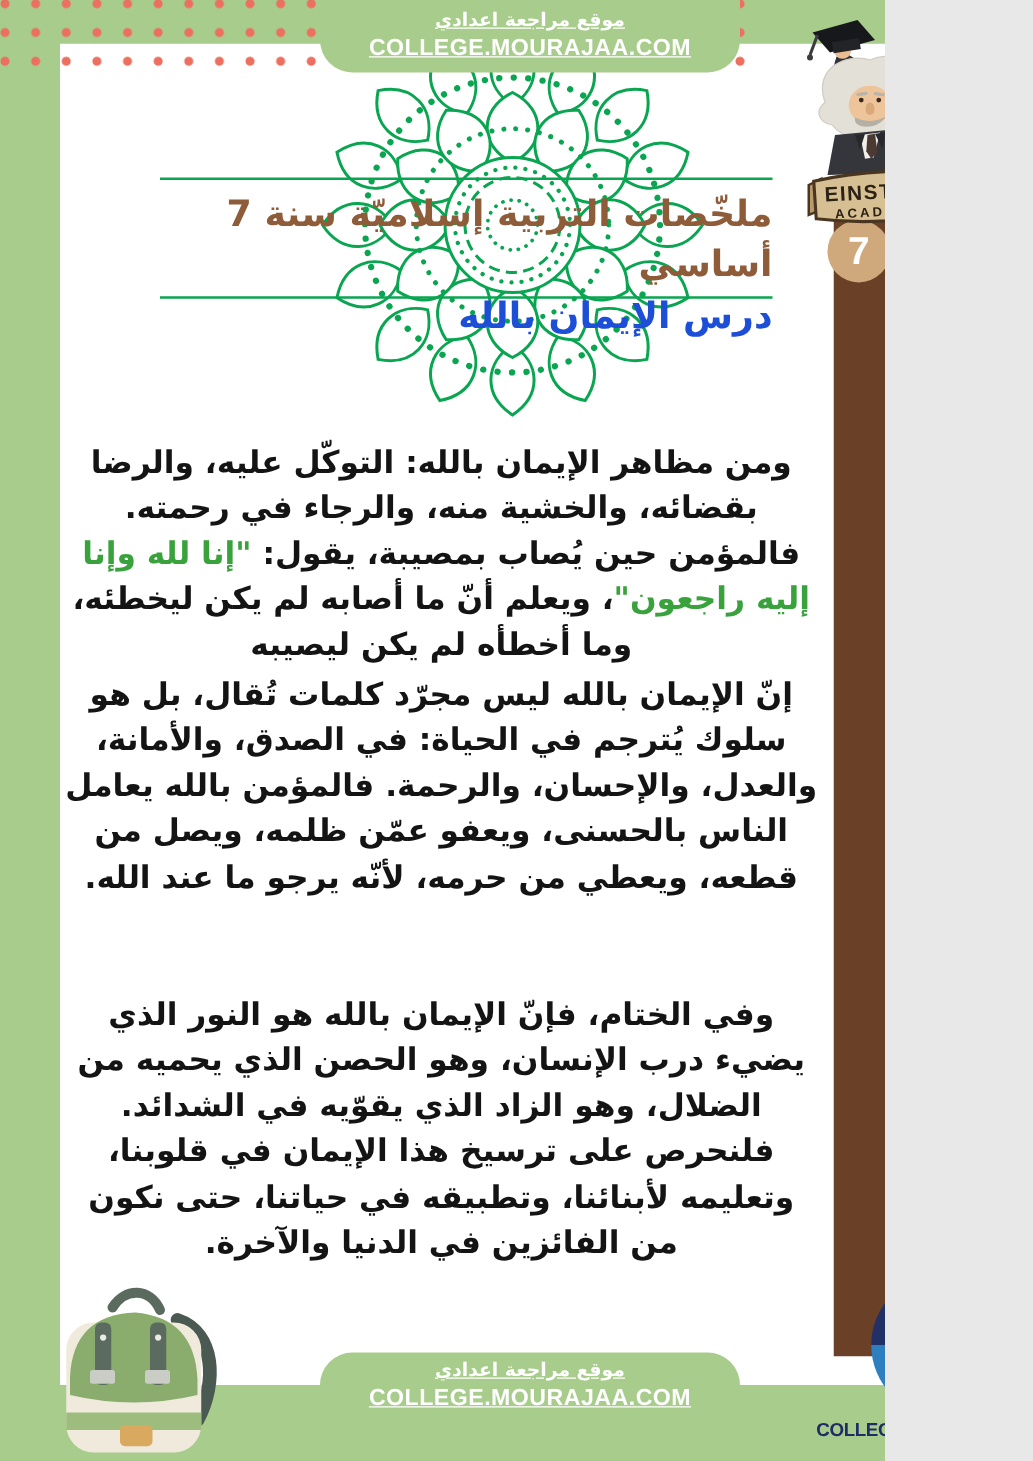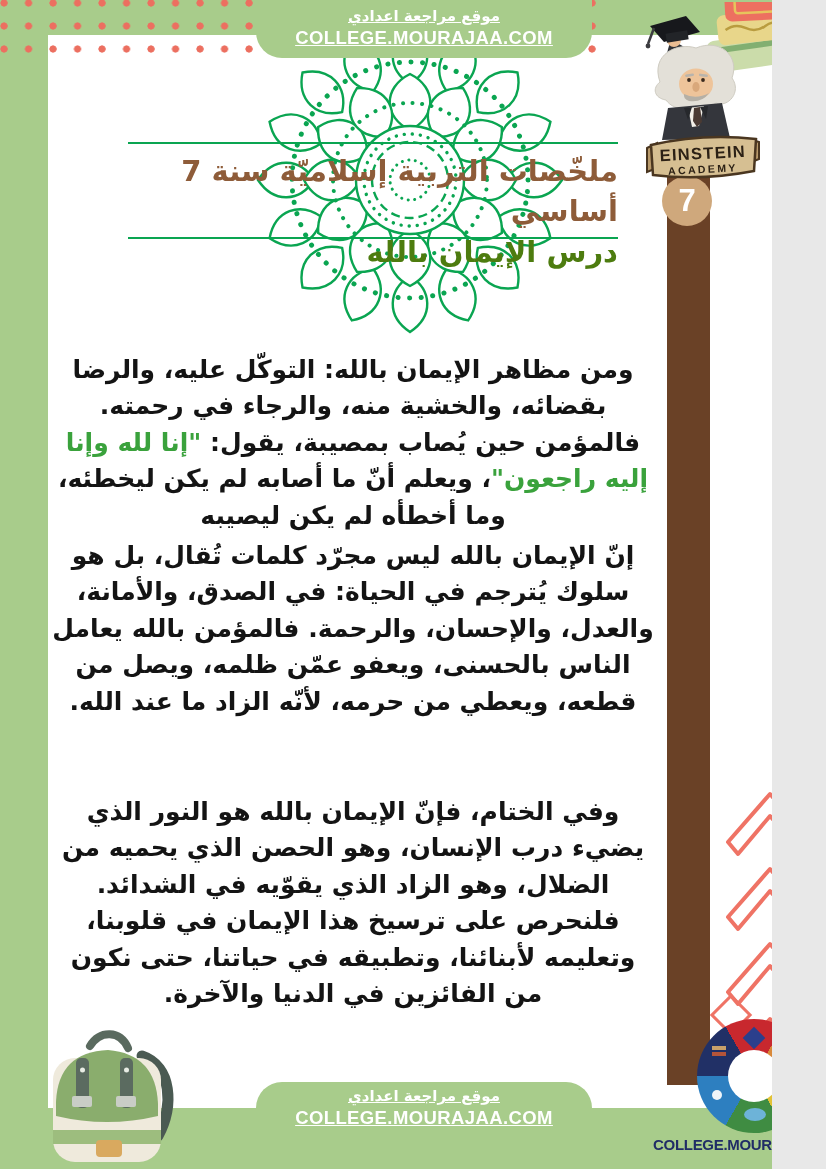--- a/index.html
+++ b/index.html
@@ -1,16 +1,16 @@
 <!DOCTYPE html>
 <html lang="ar"><head>
 <meta charset="utf-8">
 <style>
   html,body{margin:0;padding:0;background:#e8e8e8;}
-  .page{position:relative;width:772px;height:1169px;background:#ffffff;overflow:hidden;
+  .page{position:relative;width:708px;height:1169px;background:#ffffff;overflow:hidden;
         font-family:"DejaVu Sans","Liberation Sans",sans-serif;}
   .abs{position:absolute;}
 
   
   .band{background:#a8cc8b;}
   .bg-left{left:0;top:0;width:48px;height:1169px;z-index:2;}
   .bg-right{left:773px;top:0;width:53px;height:1169px;z-index:2;}
   .bg-top{left:0;top:0;width:826px;height:35px;z-index:2;}
   .bg-bottom{left:0;top:1108px;width:826px;height:61px;z-index:2;}
 
@@ -26,21 +26,21 @@
      border-radius:26px 26px 0 0;z-index:4;text-align:center;color:#fff;}
   .site-ar{display:block;margin-top:7px;font-size:15px;font-weight:700;text-decoration:underline;direction:rtl;}
   .site-en{display:block;margin-top:2px;font-size:18.5px;font-weight:700;letter-spacing:.4px;
      text-decoration:underline;font-family:"Liberation Sans","DejaVu Sans",sans-serif;}
 
   
   .title-block{left:128px;top:142px;width:490px;height:97px;z-index:3;direction:rtl;}
   .rule{position:absolute;left:0;width:490px;height:2px;background:#0aa551;}
   .rule.r1{top:0;} .rule.r2{top:95px;}
   .title-l1{margin-top:9px;font-size:29px;line-height:40px;font-weight:700;color:#8e5c39;}
-  .title-l2{font-size:29px;line-height:42px;font-weight:700;color:#4d7c0f;}
+  .title-l2{font-size:29px;line-height:42px;font-weight:700;color:#1d4ed8;}
 
   
   .body-text{left:46px;top:348px;width:614px;z-index:3;direction:rtl;text-align:center;
      color:#141414;font-size:25px;line-height:36.4px;font-weight:700;}
   .body-text p{margin:4px;}
   .body-text p.gap{margin-top:74px;}
   .seg-green{color:#3aa23c;}
 
   
   .brown-bar{left:667px;top:172px;width:43px;height:913px;background:#6a4126;z-index:2;}
@@ -137,21 +137,21 @@
 
   <div class="abs title-block">
     <div class="rule r1"></div>
     <div class="title-l1">ملخّصات التربية إسلاميّة سنة 7 أساسي</div>
     <div class="title-l2">درس  الإيمان بالله</div>
     <div class="rule r2"></div>
   </div>
 
   <div class="abs body-text">
     <p><span>ومن مظاهر الإيمان بالله: التوكّل عليه، والرضا بقضائه، والخشية منه، والرجاء في رحمته. فالمؤمن حين يُصاب بمصيبة، يقول: </span><span class="seg-green">"إنا لله وإنا إليه راجعون"</span><span>، ويعلم أنّ ما أصابه لم يكن ليخطئه، وما أخطأه لم يكن ليصيبه</span></p>
-    <p><span>إنّ الإيمان بالله ليس مجرّد كلمات تُقال، بل هو سلوك يُترجم في الحياة: في الصدق، والأمانة، والعدل، والإحسان، والرحمة. فالمؤمن بالله يعامل الناس بالحسنى، ويعفو عمّن ظلمه، ويصل من قطعه، ويعطي من حرمه، لأنّه الزاد ما عند الله.</span></p>
+    <p><span>إنّ الإيمان بالله ليس مجرّد كلمات تُقال، بل هو سلوك يُترجم في الحياة: في الصدق، والأمانة، والعدل، والإحسان، والرحمة. فالمؤمن بالله يعامل الناس بالحسنى، ويعفو عمّن ظلمه، ويصل من قطعه، ويعطي من حرمه، لأنّه يرجو ما عند الله.</span></p>
     <p class="gap"><span>وفي الختام، فإنّ الإيمان بالله هو النور الذي يضيء درب الإنسان، وهو الحصن الذي يحميه من الضلال، وهو الزاد الذي يقوّيه في الشدائد. فلنحرص على ترسيخ هذا الإيمان في قلوبنا، وتعليمه لأبنائنا، وتطبيقه في حياتنا، حتى نكون من الفائزين في الدنيا والآخرة.</span></p>
   </div>
 
   <div class="abs brown-bar"></div>
 
   <svg class="abs" style="left:628px;top:2px;width:200px;height:172px;z-index:5" viewBox="0 0 200 172">
 
     <g>
       <g transform="translate(78,40) rotate(-8)">
         <rect x="0" y="0" width="112" height="32" rx="7" fill="#cbdcaa"></rect>

